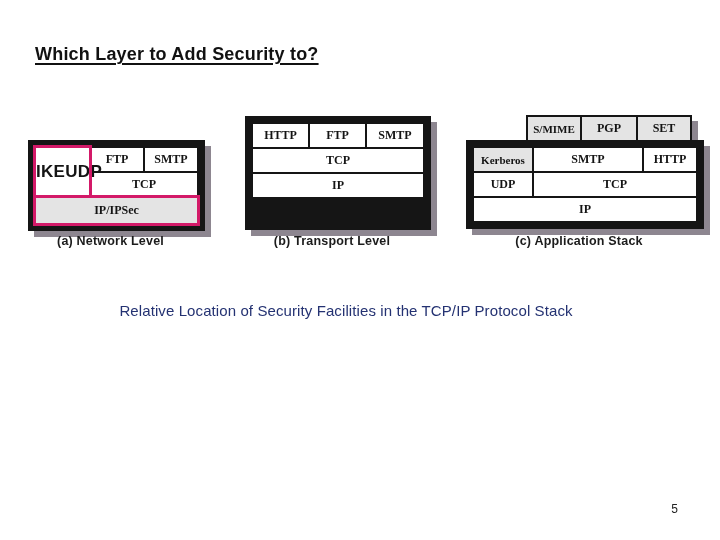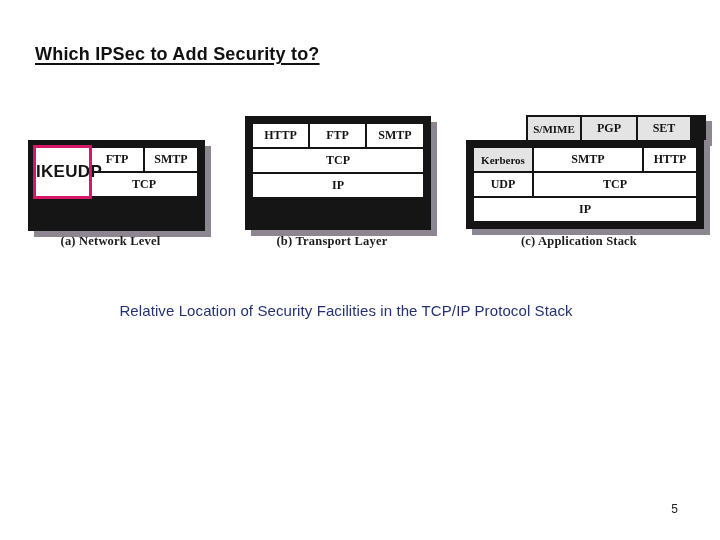--- a/index.html
+++ b/index.html
@@ -35,67 +35,68 @@
   .a-ftp{grid-row:1;grid-column:2;}
   .a-smtp{grid-row:1;grid-column:3;}
   .a-tcp{grid-row:2;grid-column:2/4;}
   .a-ip{grid-row:3;grid-column:1/4;}
   
   .stack-b{left:245px;top:116px;grid-template-columns:55px 55px 56px;grid-template-rows:23px 23px 23px 23px;}
   .span3{grid-column:1/4;}
   
   .stack-c-top{
     left:526px;top:115px;grid-template-columns:52px 54px 52px;grid-template-rows:23px;
-    padding:2px 16px 0 2px;
+    padding:2px 2px 0 2px;
   }
   
   .stack-c{left:466px;top:140px;grid-template-columns:58px 108px 52px;grid-template-rows:23px 23px 23px;}
   .c-udp{grid-row:2;grid-column:1;}
   .c-tcp{grid-row:2;grid-column:2/4;}
   .c-ip{grid-row:3;grid-column:1/4;}
   .diagram-label{
     position:absolute;top:234px;text-align:center;
-    font-family:Liberation Serif, serif;font-weight:bold;font-size:12.5px;color:#1c1c1c;
+    font-family:Liberation Sans, sans-serif;font-weight:bold;font-size:12.5px;color:#1c1c1c;
     letter-spacing:0.2px;
   }
   .label-a{left:28px;width:165px;}
   .label-b{left:245px;width:174px;}
   .label-c{left:466px;width:226px;}
   .caption{
     position:absolute;left:0;top:302px;width:692px;text-align:center;
     font-size:15px;color:#243272;letter-spacing:0.1px;
   }
   .page-number{
     position:absolute;right:42px;top:502px;font-size:12px;color:#222;
   }
 </style>
 </head>
 <body>
 
-<div class="title">Which IPSec to Add Security to?</div>
+<div class="title">Which Layer to Add Security to?</div>
 
 <div class="stack stack-a">
   <div class="cell ike-cell magenta">
     <span>IKE</span>
     <span>UDP</span>
   </div>
   <div class="cell a-ftp">FTP</div>
   <div class="cell a-smtp">SMTP</div>
   <div class="cell a-tcp">TCP</div>
+  <div class="cell a-ip gray magenta">IP/IPSec</div>
 </div>
 <div class="diagram-label label-a">(a) Network Level</div>
 
 <div class="stack stack-b">
   <div class="cell">HTTP</div>
   <div class="cell">FTP</div>
   <div class="cell">SMTP</div>
   <div class="cell span3">TCP</div>
   <div class="cell span3">IP</div>
 </div>
-<div class="diagram-label label-b">(b) Transport Layer</div>
+<div class="diagram-label label-b">(b) Transport Level</div>
 
 <div class="stack stack-c-top">
   <div class="cell gray small">S/MIME</div>
   <div class="cell gray">PGP</div>
   <div class="cell gray">SET</div>
 </div>
 <div class="stack stack-c">
   <div class="cell gray small">Kerberos</div>
   <div class="cell">SMTP</div>
   <div class="cell">HTTP</div>

